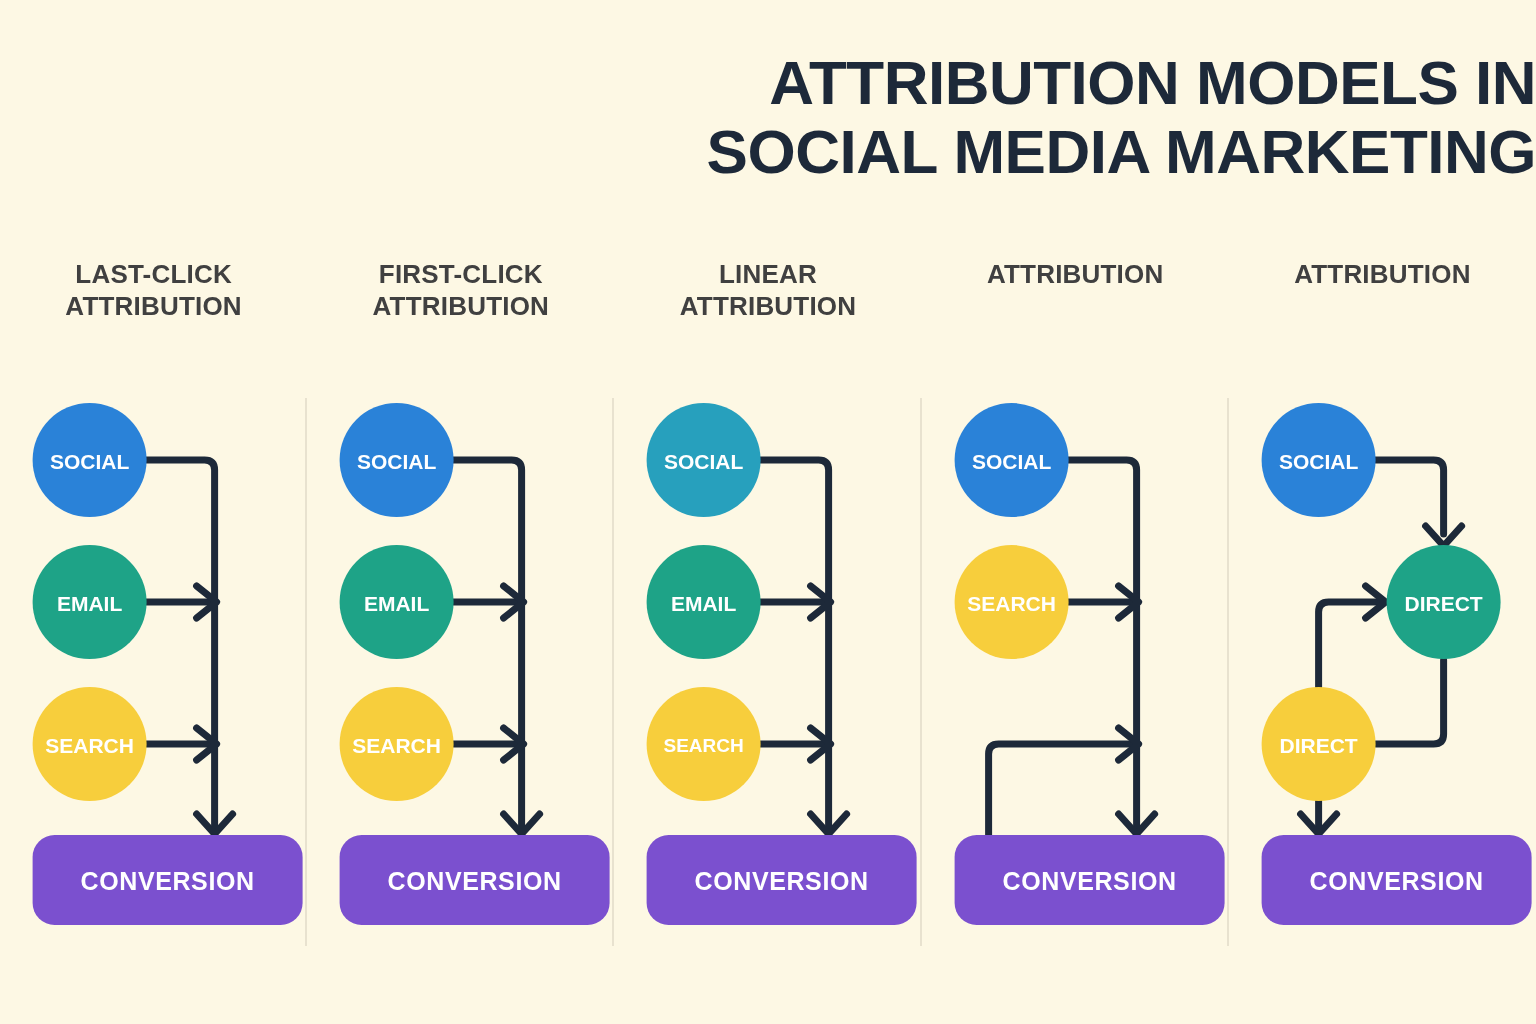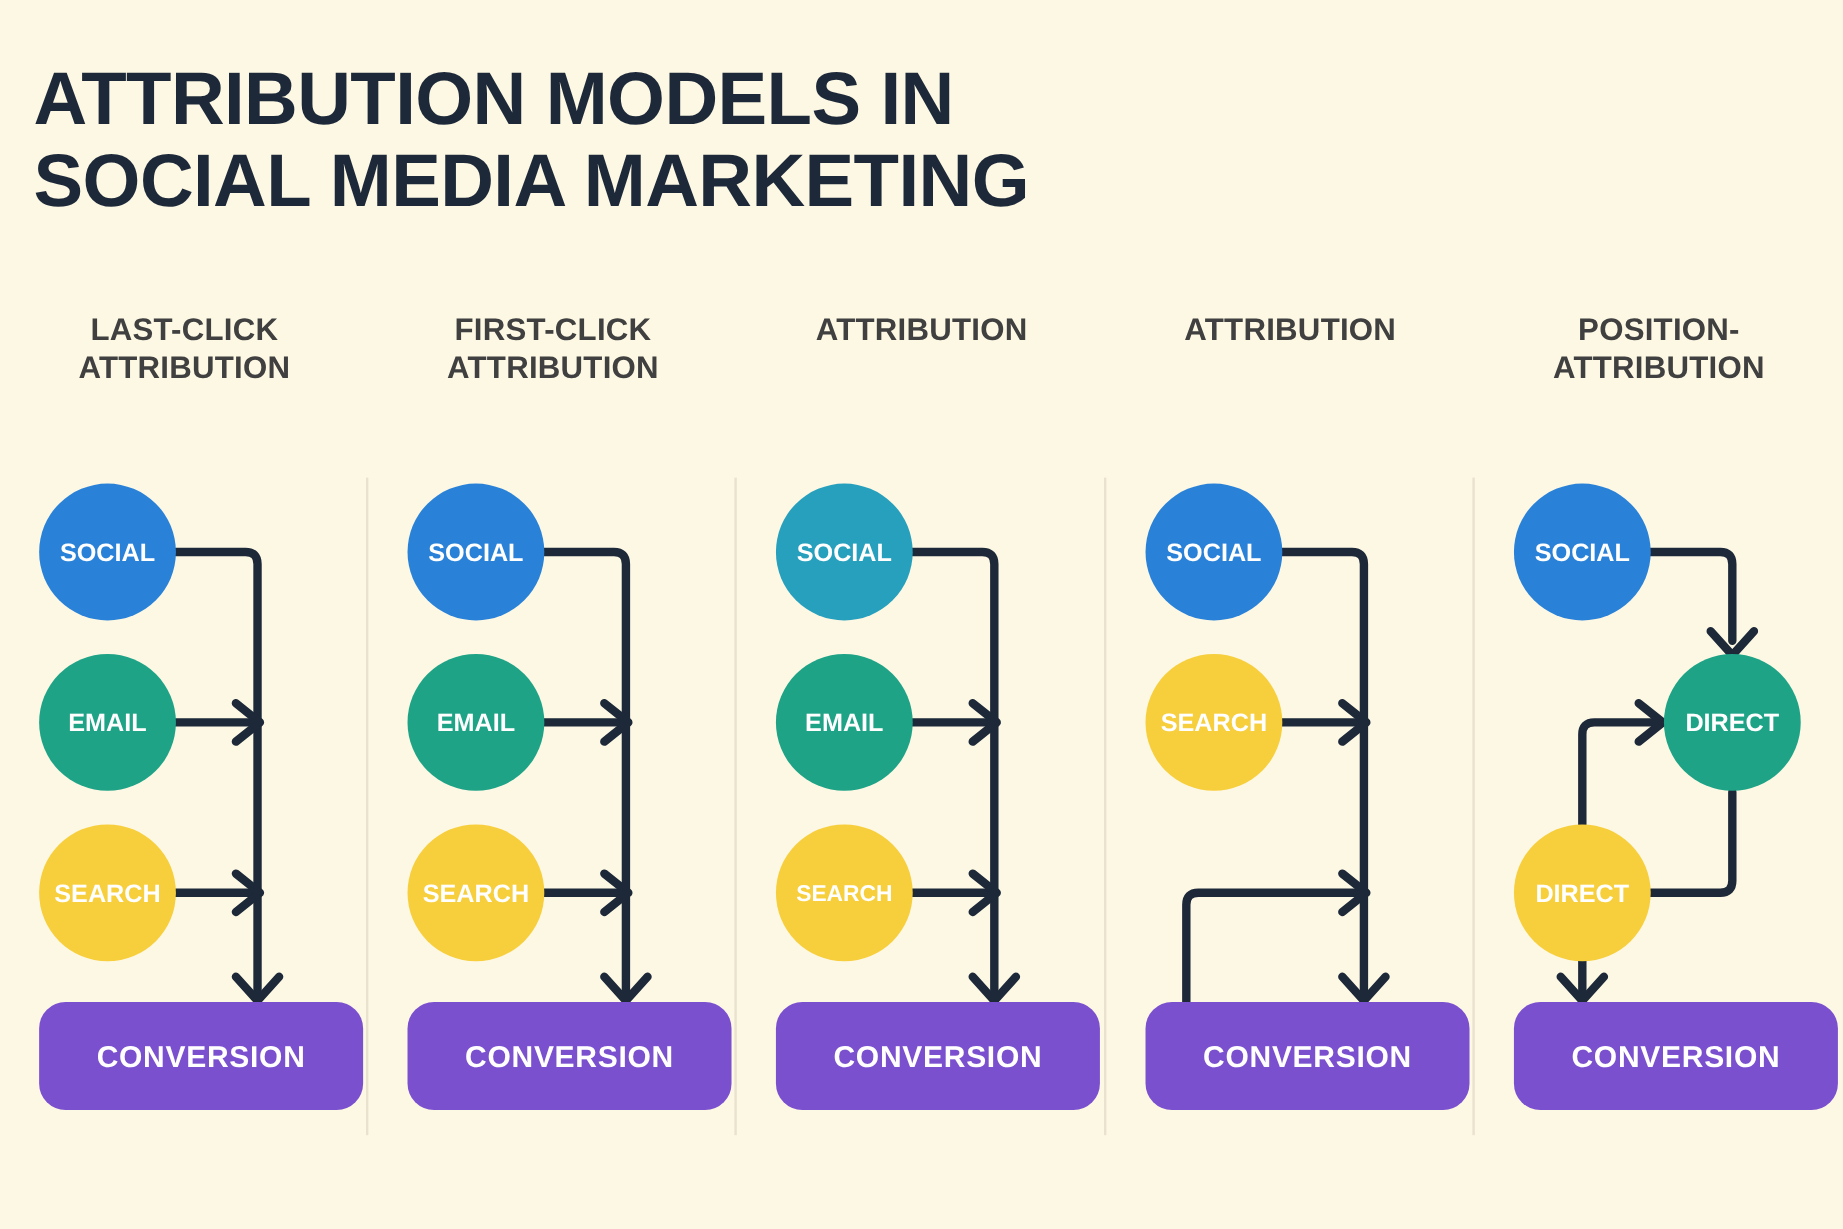--- a/index.html
+++ b/index.html
@@ -19,22 +19,21 @@
     height: 1024px;
     background: #fdf8e4;
   }
 
   
   .title-block {
     position: absolute;
     top: 48px;
     left: 0;
     width: 1536px;
-    text-align: left;
-    padding-left: 28px;
+    text-align: right;
   }
   .title-line {
     font-size: 62px;
     font-weight: bold;
     letter-spacing: -0.5px;
     line-height: 1.12;
     color: #1d2939;
     text-transform: uppercase;
   }
 
@@ -187,20 +186,21 @@
 
           <rect x="8" y="437" width="270" height="90" rx="22" ry="22" fill="#7b50cf"></rect>
           <text class="node-label box-lbl" x="143" y="483">CONVERSION</text>
         </svg>
       </div>
       <div class="divider"></div>
     </div>
 
     <div class="column">
       <div class="col-header">
+        <div>LINEAR</div>
         <div>ATTRIBUTION</div>
       </div>
 
       <div class="flow">
         <svg viewBox="0 0 290 560" preserveAspectRatio="xMidYMin meet">
           <path class="edge" d="M 120 62 H 180 Q 190 62 190 72 V 430"></path>
           <path class="arrowhead" d="M 172 416 L 190 436 L 208 416"></path>
           <path class="edge" d="M 120 204 H 188"></path>
           <path class="arrowhead" d="M 172 188 L 192 204 L 172 220"></path>
           <path class="edge" d="M 120 346 H 188"></path>
@@ -247,21 +247,20 @@
 
           <rect x="8" y="437" width="270" height="90" rx="22" ry="22" fill="#7b50cf"></rect>
           <text class="node-label box-lbl" x="143" y="483">CONVERSION</text>
         </svg>
       </div>
       <div class="divider"></div>
     </div>
 
     <div class="column">
       <div class="col-header">
-        <div>POSITION-</div>
         <div>ATTRIBUTION</div>
       </div>
 
       <div class="flow">
         <svg viewBox="0 0 290 560" preserveAspectRatio="xMidYMin meet">
 
           <path class="edge" d="M 120 62 H 180 Q 190 62 190 72 V 136"></path>
           <path class="arrowhead" d="M 172 128 L 190 148 L 208 128"></path>
 
           <path class="edge" d="M 190 262 V 336 Q 190 346 180 346 H 122"></path>

